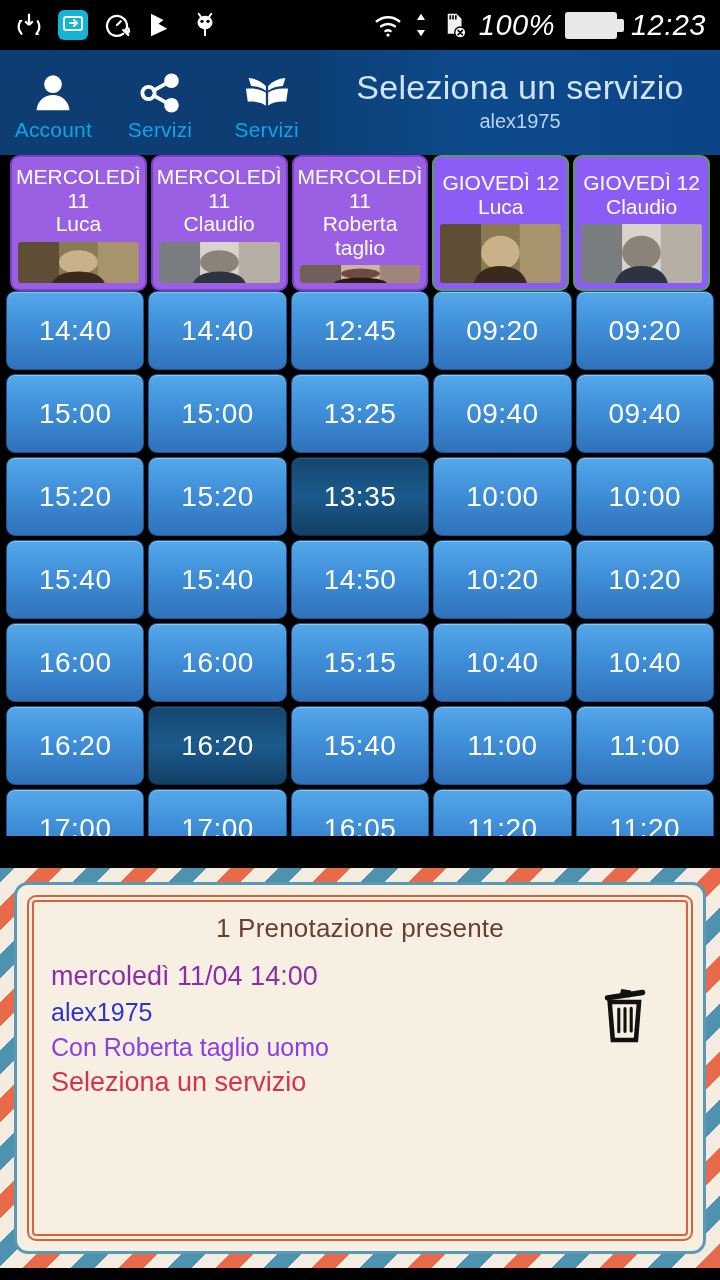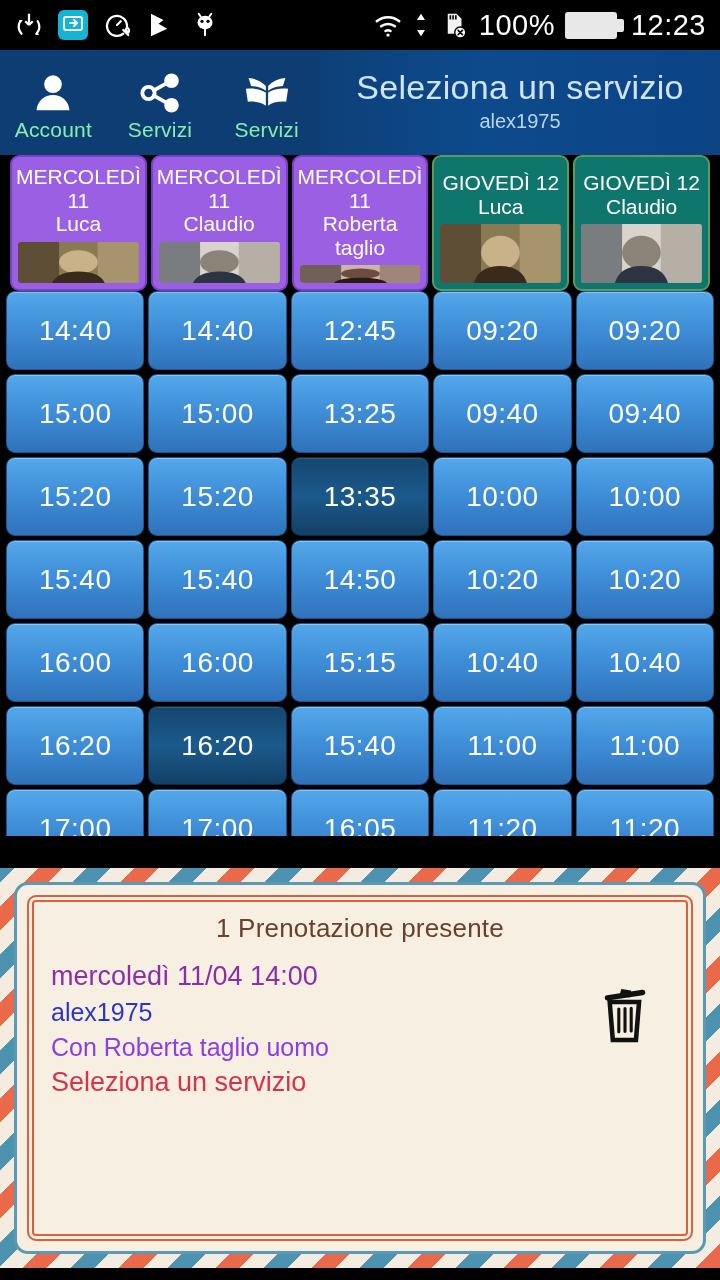--- a/index.html
+++ b/index.html
@@ -7,21 +7,21 @@
   body {
     font-family:"Liberation Sans", sans-serif;
     background:#000;
     overflow:hidden;
     position:relative;
   }
 
   
   .statusbar {
     height:50px; background:#000; color:#fff;
-    display:flex; padding:0 14px;
+    display:flex; padding:0 14px;font-style:italic;
   }
   .sb-left { display:flex; align-items:center; gap:14px; }
   .sb-right { display:flex; align-items:center; gap:10px; margin-left:auto; }
   .sb-ico { width:30px; height:30px; display:block; }
   .sb-ico svg { width:100%; height:100%; display:block; }
   .sb-ico.cyan { background:#14b4d2; border-radius:6px; padding:3px; }
   .sb-pct { font-size:29px; letter-spacing:.5px; }
   .sb-time { font-size:29px; letter-spacing:.5px; margin-left:4px; }
   .batt {
     width:52px; height:27px; background:#e8e8e8;
@@ -31,42 +31,42 @@
     content:""; position:absolute; right:-7px; top:7px;
     width:7px; height:13px; background:#e8e8e8; border-radius:0 2px 2px 0;
   }
 
   
   .header { height:105px; display:flex; background:#0d3d73; }
   .navzone { width:320px; display:flex; background:#0d3d73; }
   .navitem {
     flex:1; display:flex; flex-direction:column;
     align-items:center; justify-content:center; gap:2px;
-    color:#86efac; padding-top:6px;
+    color:#0ea5e9; padding-top:6px;
   }
   .navitem .gl { width:46px; height:46px; }
   .navitem .gl svg { width:100%; height:100%; display:block; }
   .navitem .lbl { font-size:21px; letter-spacing:.2px; }
   .titlezone {
     flex:1; display:flex; flex-direction:column;
     align-items:center; justify-content:center;
     background:linear-gradient(90deg,#0d4078 0%,#0d4a8c 40%,#0c4486 100%);
     padding-bottom:4px;
   }
   .title { font-size:34px; color:#cfe4f7; letter-spacing:.3px; }
   .subtitle { font-size:20px; color:#b9d4ef; margin-top:3px; }
 
   
   .cardrow { display:flex; gap:4px; padding:0 10px; height:136px; background:#000; }
   .pcard {
     flex:1; border-radius:9px; overflow:hidden;
     display:flex; flex-direction:column; position:relative;
   }
   .pcard.purple { background:#9b5fe3; border:2px solid #7b3fc6; }
-  .pcard.green  { background:#0f766e; border:2px solid #5a9a5e; }
+  .pcard.green  { background:#8b5cf6; border:2px solid #5a9a5e; }
   .pc-head {
     text-align:center; color:#fff; padding:8px 4px 6px;
     line-height:1.12; font-size:21px;
   }
   .pcard.green .pc-head { padding-top:14px; font-size:21px; }
   .pc-head .nm { display:block; }
   .pc-photo { flex:1; margin:0 6px 6px; border-radius:3px; overflow:hidden; position:relative; }
   .pc-photo svg { width:100%; height:100%; display:block; }
 
   

